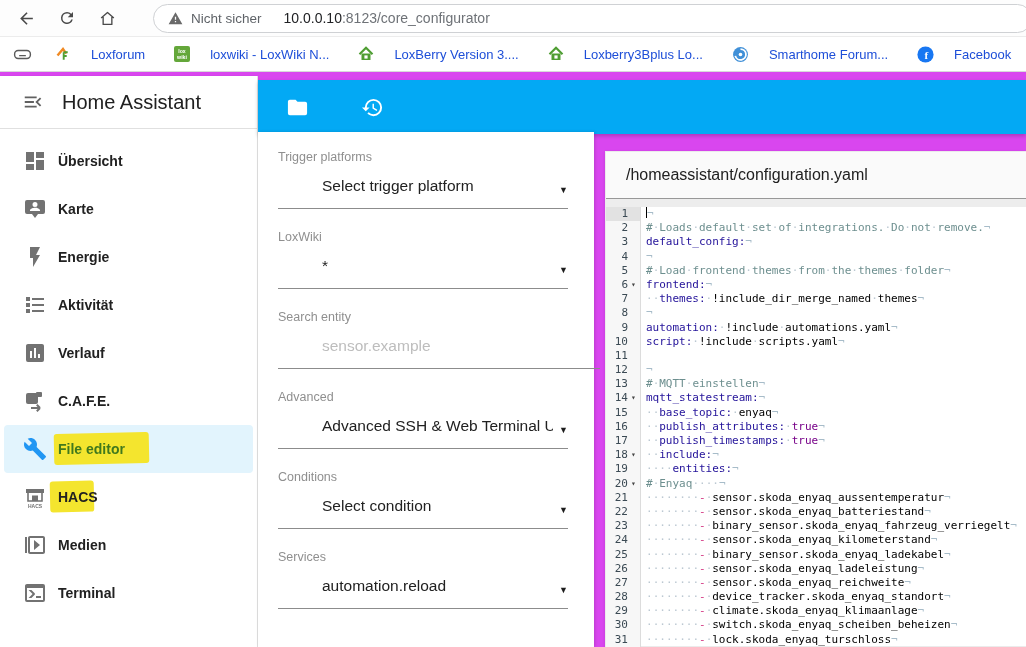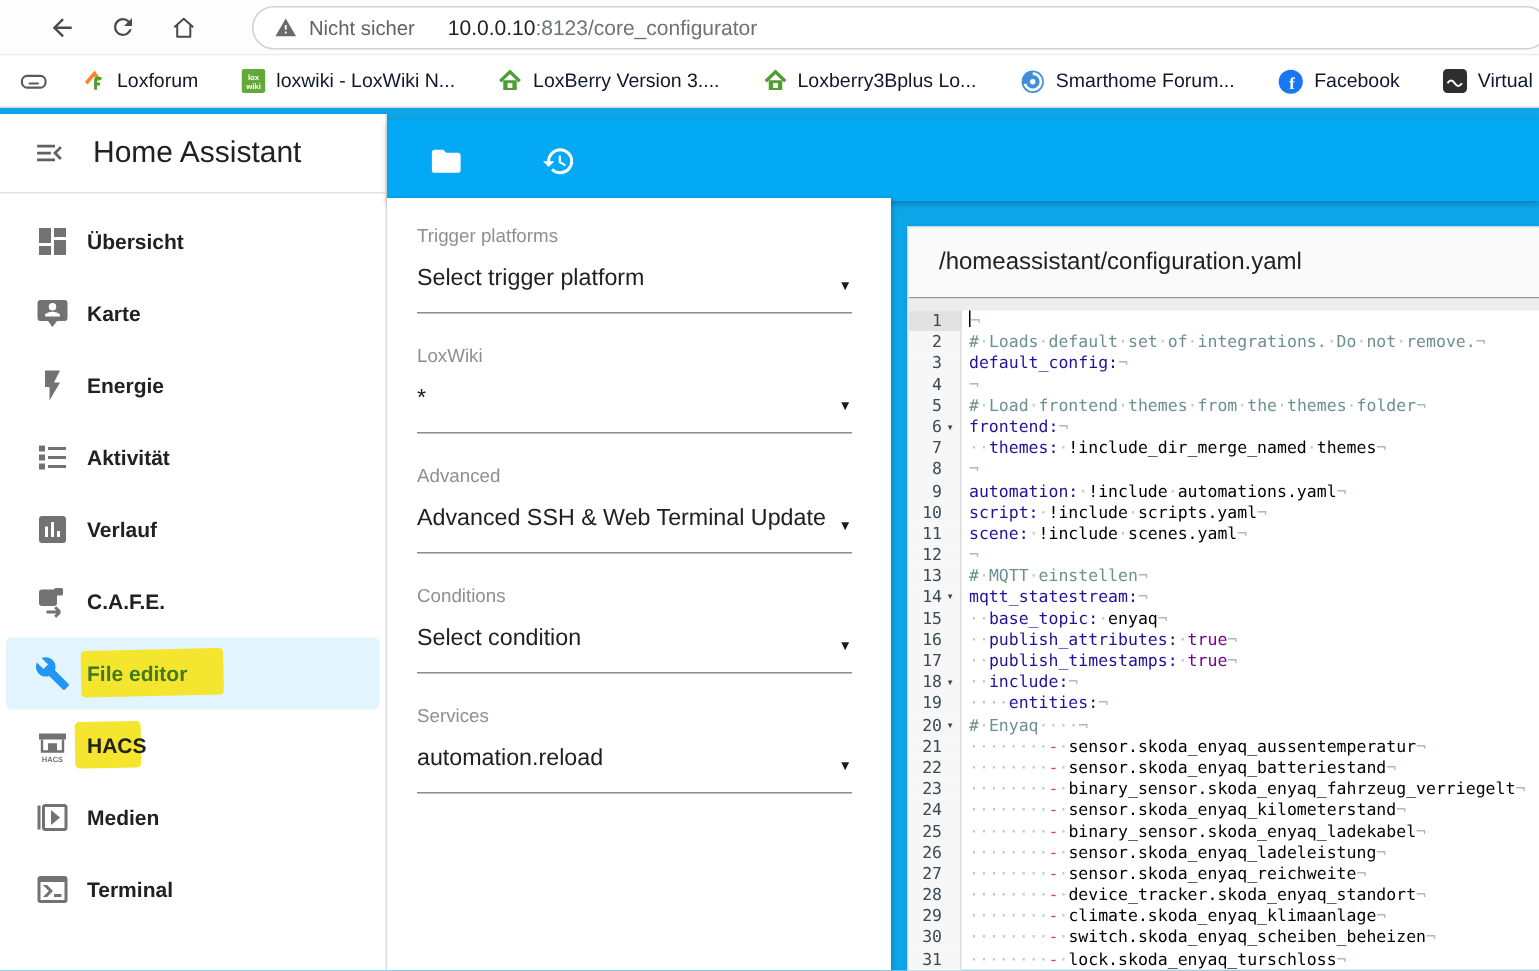--- a/index.html
+++ b/index.html
@@ -1,34 +1,34 @@
 <!DOCTYPE html>
 <html><head>
 <meta charset="utf-8">
 <style>
   html,body{margin:0;padding:0;}
   body{width:1026px;height:647px;overflow:hidden;position:relative;background:#fafafa;
        font-family:"Liberation Sans",sans-serif;-webkit-font-smoothing:antialiased;}
   
   .browser-top{position:absolute;top:0;left:0;right:0;height:36px;background:#fdfdfd;
-               display:flex;align-items:center;border-bottom:1px solid #ececec;padding-left:15px;}
+               display:flex;align-items:center;border-bottom:1px solid #ececec;}
   .nav-icon{margin-left:15px;display:inline-flex;align-items:center;cursor:pointer;}
   .addressbar{flex:1;height:27px;margin-left:14px;margin-right:-6px;border:1px solid #cfd1d4;
               border-radius:15px;background:#fff;display:flex;align-items:center;padding:0 14px;}
   .sec-label{font-size:13.5px;color:#5f6368;margin-left:8px;}
   .url{margin-left:22px;font-size:14px;}
   .url .host{color:#202124;}
   .url .rest{color:#6e7277;}
   .bookmarks{position:absolute;top:37px;left:0;right:0;height:34px;background:#fff;
              border-bottom:1px solid #d9d9d9;display:flex;align-items:center;padding-left:12px;}
   .bm-sep{width:1px;height:18px;background:#c9c9c9;margin:0 12px 0 10px;}
-  .bookmark{display:flex;gap:7px;font-size:13px;color:#0f172a;
+  .bookmark{display:flex;align-items:center;gap:20px;font-size:13px;color:#1d4ed8;
             margin-right:29px;cursor:pointer;white-space:nowrap;}
   
-  .page{position:absolute;top:72px;left:0;right:0;bottom:0;background:#0ea5e9;padding-left:15px;}
+  .page{position:absolute;top:72px;left:0;right:0;bottom:0;background:#d946ef;padding-left:15px;}
   
   .sidebar{position:absolute;left:0;top:4px;bottom:0;width:257px;background:#fff;
            border-right:1px solid #e0e0e0;box-shadow:1px 0 2px rgba(0,0,0,.05);}
   .sb-header{height:52px;display:flex;align-items:center;padding-left:22px;border-bottom:1px solid #e0e0e0;}
   .sb-title{font-size:20px;color:#212121;margin-left:18px;}
   .sb-items{padding-top:8px;}
   .sb-item{position:relative;height:48px;display:flex;align-items:center;padding-left:23px;cursor:pointer;}
   .sb-item .icn{width:24px;height:24px;flex:none;display:inline-flex;}
   .sb-item .lbl{margin-left:11px;font-size:14px;font-weight:bold;color:#212121;position:relative;z-index:2;}
   .sb-item.active{background:#e2f4fd;border-radius:4px;margin:0 4px;padding-left:19px;}
@@ -40,21 +40,21 @@
           box-shadow:0 2px 4px rgba(0,0,0,.22);display:flex;align-items:center;gap:52px;padding-left:28px;}
   .appbar .tool{display:inline-flex;cursor:pointer;}
   
   .midpanel{position:absolute;left:258px;top:60px;bottom:0;width:336px;background:#fff;
             box-shadow:1px 0 3px rgba(0,0,0,.15);padding:18px 0 0 20px;box-sizing:border-box;}
   .fgroup{margin-bottom:21px;}
   .flabel{font-size:12.5px;color:#8f8f8f;}
   .fvalue{width:290px;display:flex;align-items:flex-end;margin-top:13px;padding-bottom:13px;
           border-bottom:1px solid #8c8c8c;cursor:pointer;}
   .fgroup.is-input .fvalue{width:322px;}
-  .vtext{font-size:15.5px;color:#212121;white-space:nowrap;overflow:hidden;}
+  .vtext{font-size:15.5px;color:#212121;white-space:nowrap;overflow:hidden;margin-left:44px;}
   .vtext.placeholder{color:#bdbdbd;}
   .caret{margin-left:auto;font-size:9px;color:#1c1c1c;padding-left:6px;}
   
   .editorcard{position:absolute;left:605px;right:0;top:79px;bottom:0;background:#fff;
               border:1px solid #ebebeb;border-right:none;box-shadow:0 1px 3px rgba(0,0,0,.12);}
   .ed-header{height:46px;background:#fafafa;display:flex;align-items:center;padding-left:20px;
              font-size:16px;color:#212121;border-bottom:1px solid #989898;}
   .cm-top{height:8px;background:#ededed;}
   .codearea{font-family:"DejaVu Sans Mono",monospace;font-size:11px;line-height:14.2px;cursor:text;}
   .codeline{display:flex;height:14.2px;white-space:pre;}
@@ -308,20 +308,26 @@
           <span class="caret">▼</span>
         </div>
       </div>
       <div class="fgroup">
         <div class="flabel">LoxWiki</div>
         <div class="fvalue">
           <span class="vtext">*</span>
           <span class="caret">▼</span>
         </div>
       </div>
+      <div class="fgroup is-input">
+        <div class="flabel">Search entity</div>
+        <div class="fvalue">
+          <span class="vtext placeholder">sensor.example</span>
+        </div>
+      </div>
       <div class="fgroup">
         <div class="flabel">Advanced</div>
         <div class="fvalue">
           <span class="vtext">Advanced SSH &amp; Web Terminal Update (…</span>
           <span class="caret">▼</span>
         </div>
       </div>
       <div class="fgroup">
         <div class="flabel">Conditions</div>
         <div class="fvalue">
@@ -345,21 +351,21 @@
         <div class="codeline activeln"><span class="gut"><span class="ln">1</span><span class="fold"></span></span><span class="codetxt"><span class="cursor"></span><span class="eol">¬</span></span></div>
         <div class="codeline"><span class="gut"><span class="ln">2</span><span class="fold"></span></span><span class="codetxt"><span class="tk-comment">#</span><span class="ws">·</span><span class="tk-comment">Loads</span><span class="ws">·</span><span class="tk-comment">default</span><span class="ws">·</span><span class="tk-comment">set</span><span class="ws">·</span><span class="tk-comment">of</span><span class="ws">·</span><span class="tk-comment">integrations.</span><span class="ws">·</span><span class="tk-comment">Do</span><span class="ws">·</span><span class="tk-comment">not</span><span class="ws">·</span><span class="tk-comment">remove.</span><span class="eol">¬</span></span></div>
         <div class="codeline"><span class="gut"><span class="ln">3</span><span class="fold"></span></span><span class="codetxt"><span class="tk-key">default_config:</span><span class="eol">¬</span></span></div>
         <div class="codeline"><span class="gut"><span class="ln">4</span><span class="fold"></span></span><span class="codetxt"><span class="eol">¬</span></span></div>
         <div class="codeline"><span class="gut"><span class="ln">5</span><span class="fold"></span></span><span class="codetxt"><span class="tk-comment">#</span><span class="ws">·</span><span class="tk-comment">Load</span><span class="ws">·</span><span class="tk-comment">frontend</span><span class="ws">·</span><span class="tk-comment">themes</span><span class="ws">·</span><span class="tk-comment">from</span><span class="ws">·</span><span class="tk-comment">the</span><span class="ws">·</span><span class="tk-comment">themes</span><span class="ws">·</span><span class="tk-comment">folder</span><span class="eol">¬</span></span></div>
         <div class="codeline"><span class="gut"><span class="ln">6</span><span class="fold">▾</span></span><span class="codetxt"><span class="tk-key">frontend:</span><span class="eol">¬</span></span></div>
         <div class="codeline"><span class="gut"><span class="ln">7</span><span class="fold"></span></span><span class="codetxt"><span class="ws">·</span><span class="ws">·</span><span class="tk-key">themes:</span><span class="ws">·</span><span class="tk-plain">!include_dir_merge_named</span><span class="ws">·</span><span class="tk-plain">themes</span><span class="eol">¬</span></span></div>
         <div class="codeline"><span class="gut"><span class="ln">8</span><span class="fold"></span></span><span class="codetxt"><span class="eol">¬</span></span></div>
         <div class="codeline"><span class="gut"><span class="ln">9</span><span class="fold"></span></span><span class="codetxt"><span class="tk-key">automation:</span><span class="ws">·</span><span class="tk-plain">!include</span><span class="ws">·</span><span class="tk-plain">automations.yaml</span><span class="eol">¬</span></span></div>
         <div class="codeline"><span class="gut"><span class="ln">10</span><span class="fold"></span></span><span class="codetxt"><span class="tk-key">script:</span><span class="ws">·</span><span class="tk-plain">!include</span><span class="ws">·</span><span class="tk-plain">scripts.yaml</span><span class="eol">¬</span></span></div>
-        <div class="codeline"><span class="gut"><span class="ln">11</span><span class="fold"></span></span><span class="codetxt"><span class="tk-key">scene:</span><span class="ws">·</span><span class="tk-plain">!include</span><span class="ws">·</span><span class="tk-plain">scenes.yaml</span><span class="eol">¬</span></span></div>
+        <div class="codeline"><span class="gut"><span class="ln">11</span><span class="fold"></span></span></div>
         <div class="codeline"><span class="gut"><span class="ln">12</span><span class="fold"></span></span><span class="codetxt"><span class="eol">¬</span></span></div>
         <div class="codeline"><span class="gut"><span class="ln">13</span><span class="fold"></span></span><span class="codetxt"><span class="tk-comment">#</span><span class="ws">·</span><span class="tk-comment">MQTT</span><span class="ws">·</span><span class="tk-comment">einstellen</span><span class="eol">¬</span></span></div>
         <div class="codeline"><span class="gut"><span class="ln">14</span><span class="fold">▾</span></span><span class="codetxt"><span class="tk-key">mqtt_statestream:</span><span class="eol">¬</span></span></div>
         <div class="codeline"><span class="gut"><span class="ln">15</span><span class="fold"></span></span><span class="codetxt"><span class="ws">·</span><span class="ws">·</span><span class="tk-key">base_topic:</span><span class="ws">·</span><span class="tk-plain">enyaq</span><span class="eol">¬</span></span></div>
         <div class="codeline"><span class="gut"><span class="ln">16</span><span class="fold"></span></span><span class="codetxt"><span class="ws">·</span><span class="ws">·</span><span class="tk-key">publish_attributes:</span><span class="ws">·</span><span class="tk-atom">true</span><span class="eol">¬</span></span></div>
         <div class="codeline"><span class="gut"><span class="ln">17</span><span class="fold"></span></span><span class="codetxt"><span class="ws">·</span><span class="ws">·</span><span class="tk-key">publish_timestamps:</span><span class="ws">·</span><span class="tk-atom">true</span><span class="eol">¬</span></span></div>
         <div class="codeline"><span class="gut"><span class="ln">18</span><span class="fold">▾</span></span><span class="codetxt"><span class="ws">·</span><span class="ws">·</span><span class="tk-key">include:</span><span class="eol">¬</span></span></div>
         <div class="codeline"><span class="gut"><span class="ln">19</span><span class="fold"></span></span><span class="codetxt"><span class="ws">·</span><span class="ws">·</span><span class="ws">·</span><span class="ws">·</span><span class="tk-key">entities:</span><span class="eol">¬</span></span></div>
         <div class="codeline"><span class="gut"><span class="ln">20</span><span class="fold">▾</span></span><span class="codetxt"><span class="tk-comment">#</span><span class="ws">·</span><span class="tk-comment">Enyaq</span><span class="ws">·</span><span class="ws">·</span><span class="ws">·</span><span class="ws">·</span><span class="eol">¬</span></span></div>
         <div class="codeline"><span class="gut"><span class="ln">21</span><span class="fold"></span></span><span class="codetxt"><span class="ws">·</span><span class="ws">·</span><span class="ws">·</span><span class="ws">·</span><span class="ws">·</span><span class="ws">·</span><span class="ws">·</span><span class="ws">·</span><span class="tk-dash">-</span><span class="ws">·</span><span class="tk-plain">sensor.skoda_enyaq_aussentemperatur</span><span class="eol">¬</span></span></div>

